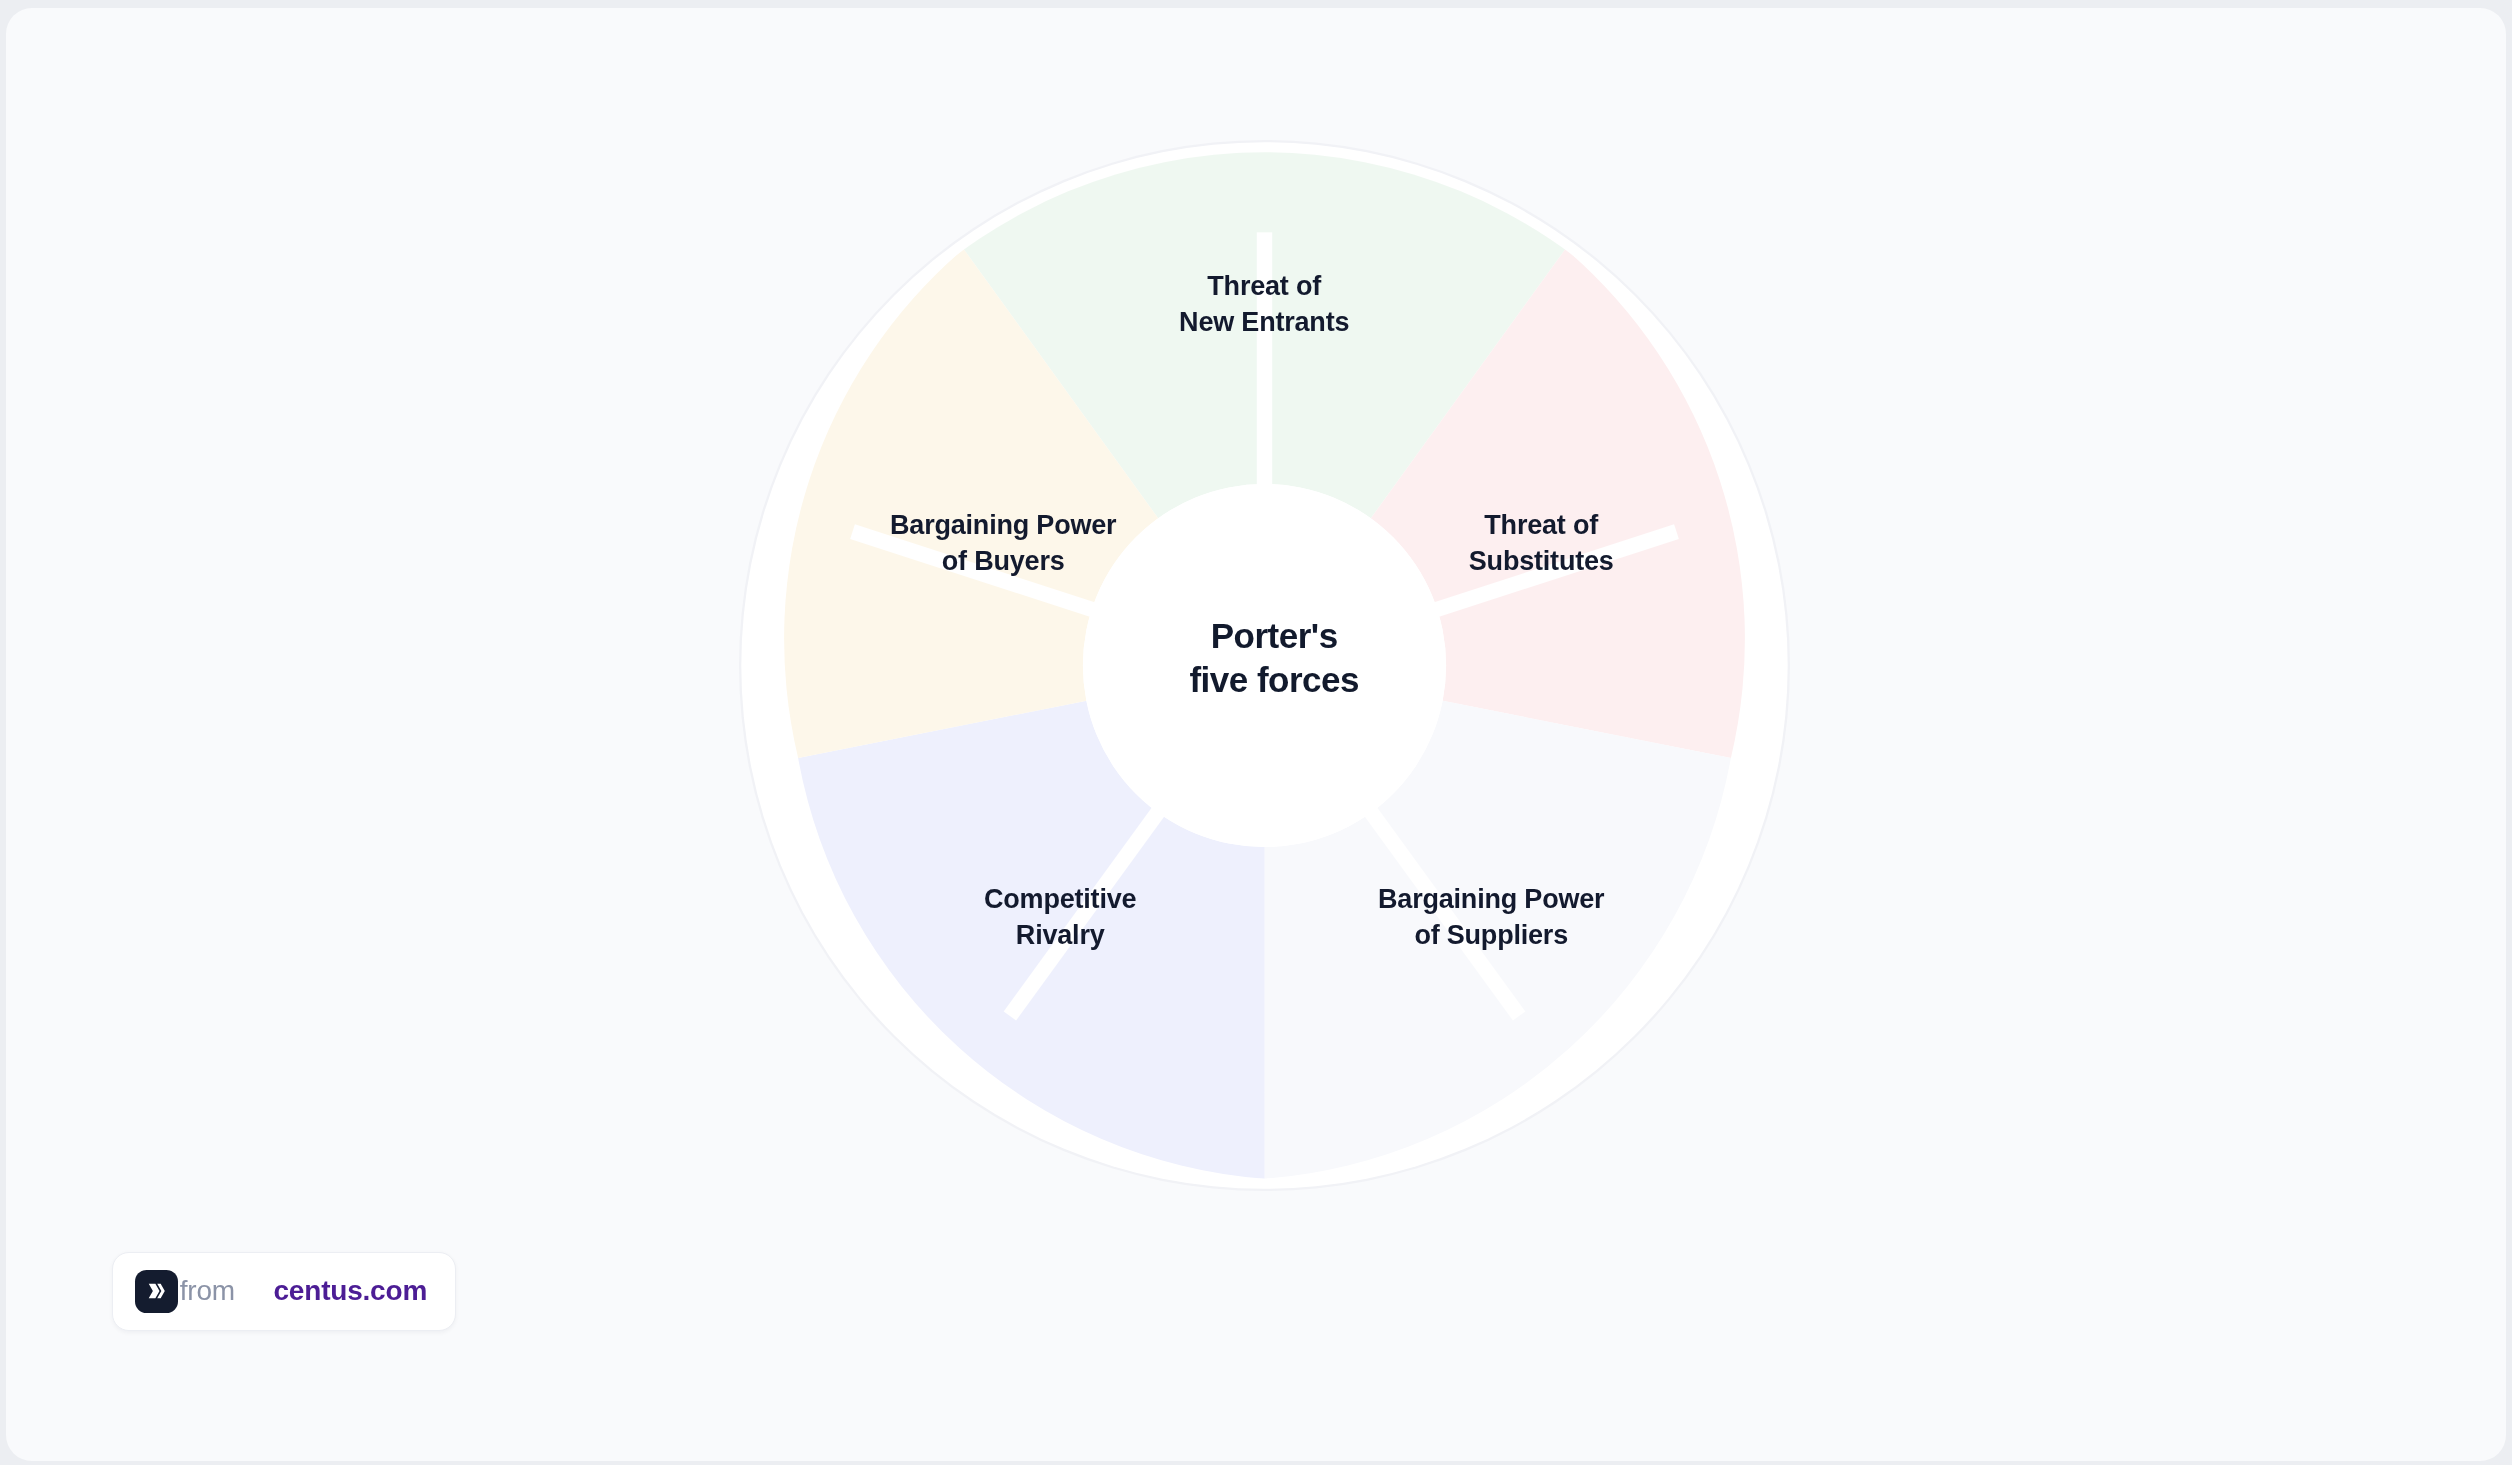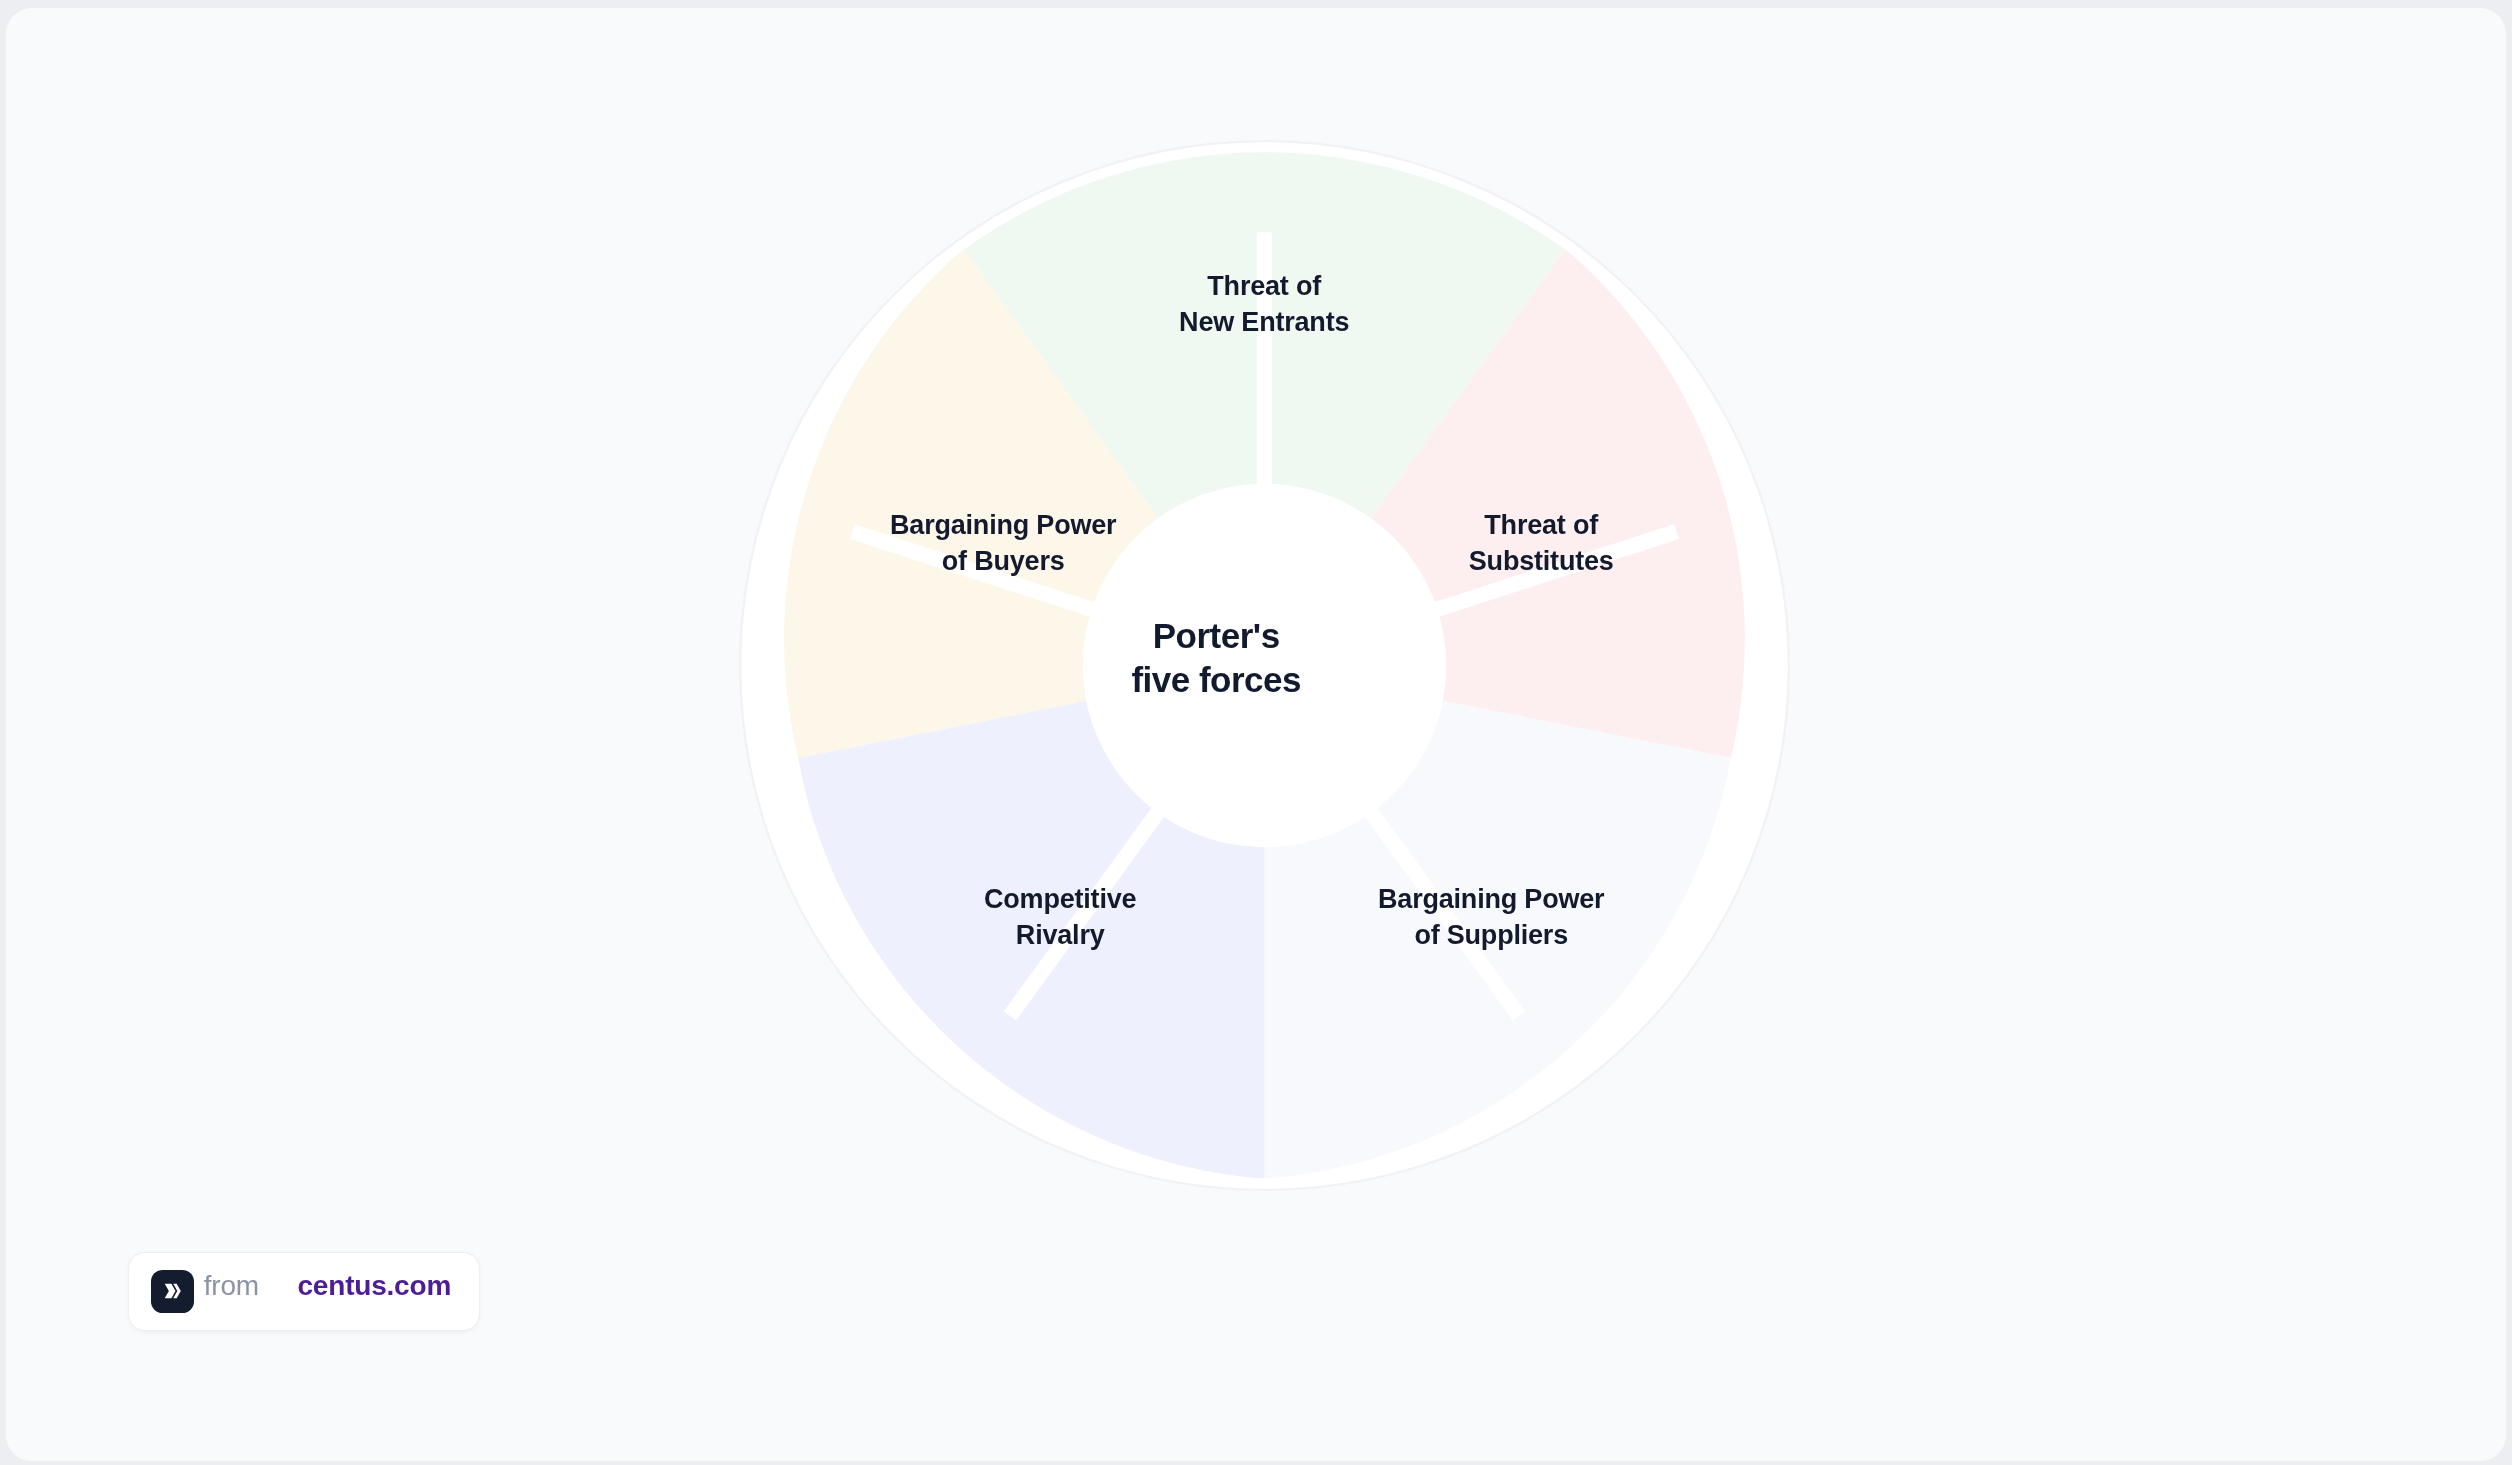--- a/index.html
+++ b/index.html
@@ -81,41 +81,41 @@
   }
   #label-buyers {
     left: 797px;
     top: 499px;
     width: 400px;
   }
 
   
   #hub-label {
     position: absolute;
-    left: 1010px;
+    left: 1068px;
     top: 606px;
     width: 400px;
     text-align: center;
     color: #121a2d;
     font-size: 35px;
     font-weight: 700;
     line-height: 1.26;
     letter-spacing: -0.5px;
     white-space: pre-line;
     pointer-events: none;
   }
 
   
   #attribution {
     position: absolute;
-    left: 122px;
+    left: 106px;
     top: 1244px;
     display: flex;
-    align-items: flex-start;
-    gap: 10px;
+    align-items: center;
+    gap: 2px;
     padding: 17px 28px 17px 21.6px;
     background: #ffffff;
     border: 1.5px solid #eceef3;
     border-radius: 17px;
     box-shadow: 0 1.5px 4.6px rgba(20, 26, 45, 0.045);
   }
   #brand-logo {
     width: 43px;
     height: 43px;
     border-radius: 11.5px;

